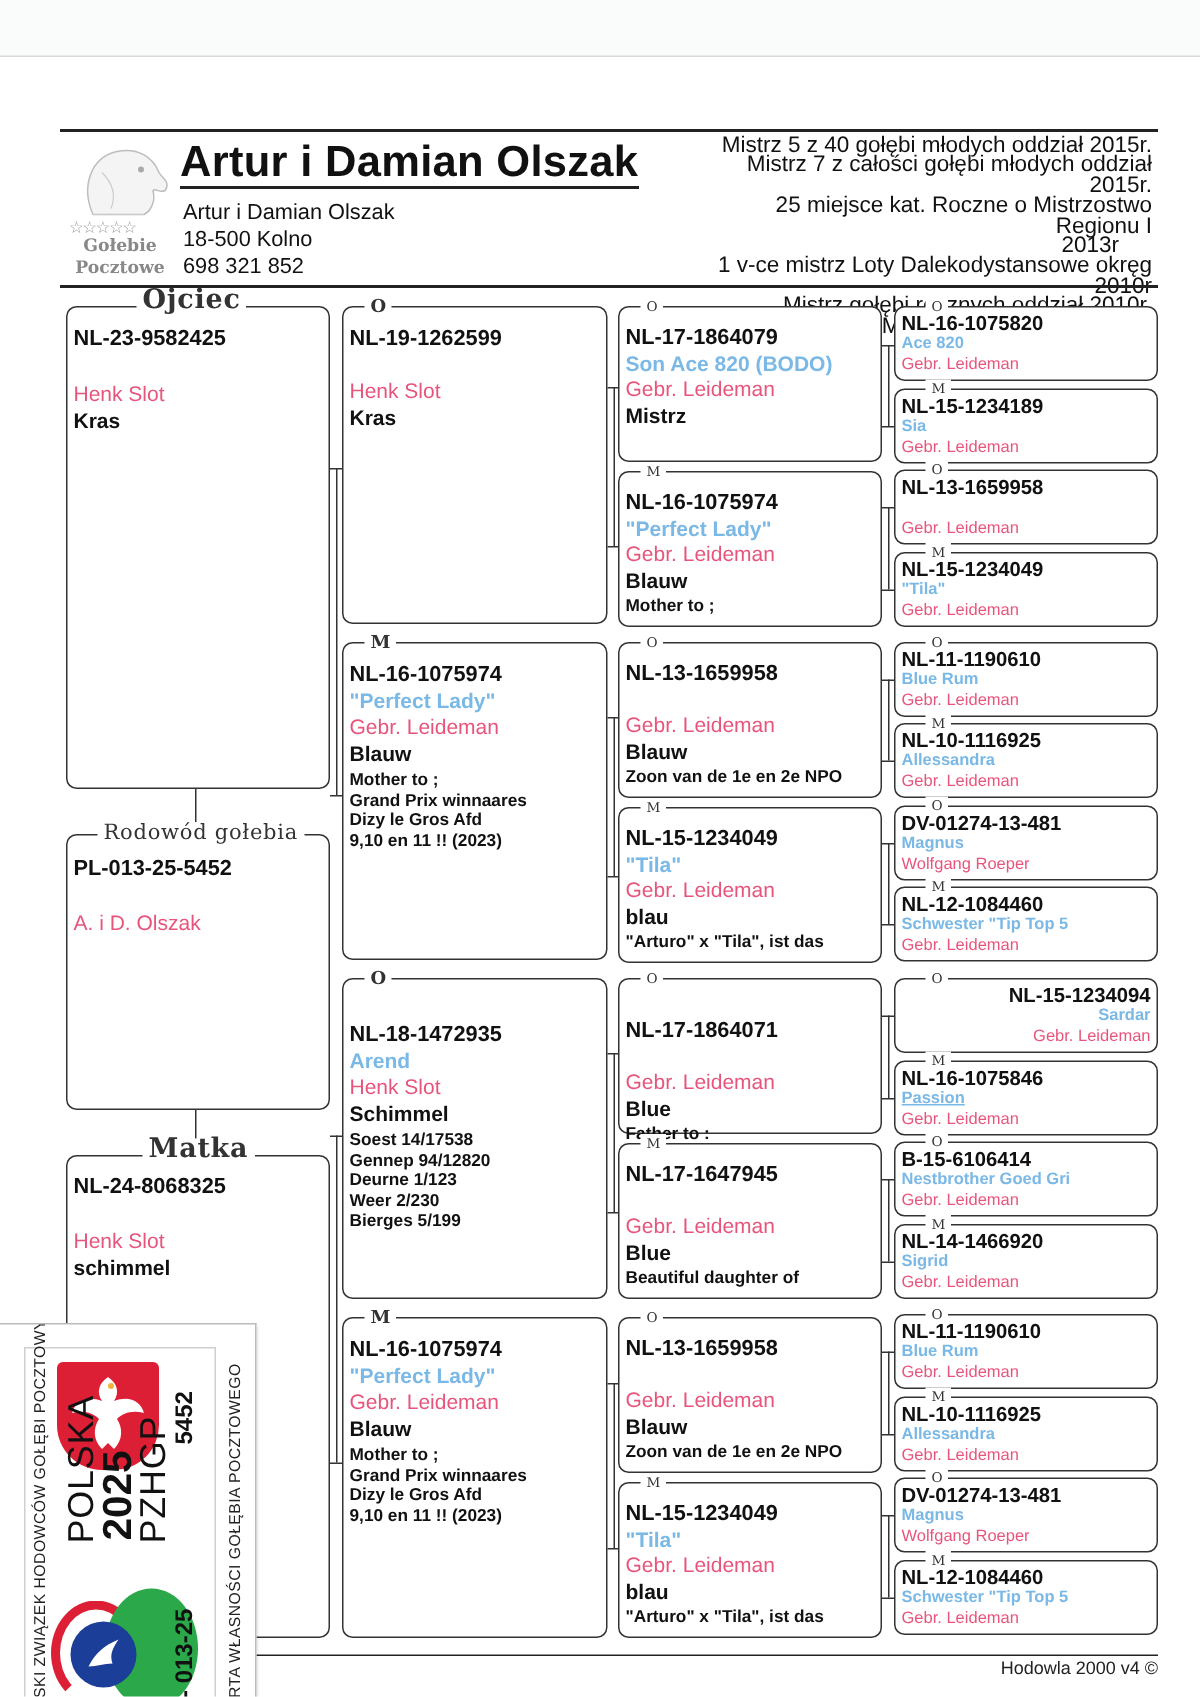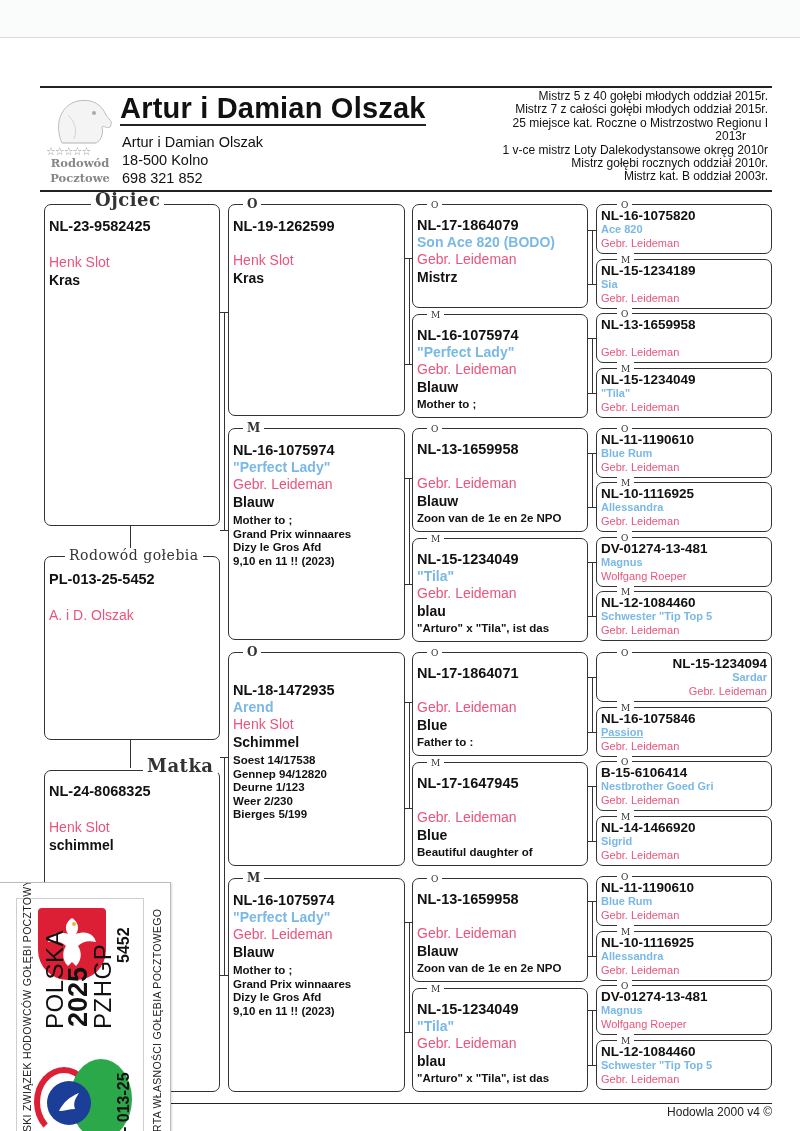--- a/index.html
+++ b/index.html
@@ -10,21 +10,21 @@
     color: #111;
   }
   .scan-edge { position: absolute; left: 0; top: 0; width: 800px; height: 37px; background: #fafbfb; border-bottom: 1px solid #d9d9d9; }
   .hline { position: absolute; height: 0; border-top: 2px solid #222; }
   .header-title { position: absolute; left: 120px; top: 92px; font-size: 29px; font-weight: bold; letter-spacing: 0.2px; }
   .header-title-underline { position: absolute; left: 120px; top: 124px; width: 306px; border-top: 2px solid #222; }
   .header-addr { position: absolute; left: 122px; top: 133px; font-size: 14.5px; line-height: 18px; color: #111; }
   .logo { position: absolute; left: 44px; top: 95px; width: 70px; height: 92px; }
   .logo-stars { position: absolute; left: 46px; top: 145px; font-size: 11px; color: #999; letter-spacing: -1px; }
   .logo-text { position: absolute; left: 44px; top: 156px; width: 72px; text-align: center; font-family: "DejaVu Serif", serif; font-size: 11.5px; line-height: 15px; color: #888; font-weight: bold; }
-  .achievements { position: absolute; right: 32px; top: 90px; width: 300px; text-align: right; font-size: 12px; line-height: 13.4px; color: #111; }
+  .achievements { position: absolute; right: 32px; top: 90px; width: 300px; text-align: right; font-size: 15px; line-height: 13.4px; color: #111; }
 
   .box { position: absolute; border: 1.4px solid #333; border-radius: 7px; background: #fff; box-sizing: border-box; }
   .box-legend { position: absolute; top: -9px; background: #fff; padding: 0 4px; font-family: "DejaVu Serif", serif; color: #333; line-height: 14px; }
   .legend-big { font-size: 18px; font-weight: bold; top: -12px; letter-spacing: 0.5px; }
   .legend-med { font-size: 12px; font-weight: bold; top: -8px; }
   .legend-sm { font-size: 9px; top: -7px; }
   .legend-rod { font-size: 14px; top: -9px; letter-spacing: 0.5px; }
 
   .ring { font-weight: bold; color: #111; white-space: nowrap; }
   .name { font-weight: bold; color: #7ab8e6; white-space: nowrap; overflow: hidden; }
@@ -76,21 +76,21 @@
 <div class="hline" style="left:40px; top:86px; width:732px;"></div>
 
 <svg class="logo" viewBox="0 0 70 92">
   <path d="M18 48 C10 30, 16 10, 34 6 C48 3, 58 10, 62 20 C64 24, 70 26, 66 32 C62 34, 60 30, 58 32 C60 40, 56 46, 52 48 Z" fill="#f4f4f4" stroke="#bdbdbd" stroke-width="1"></path>
   <circle cx="50" cy="18" r="2" fill="#aaa"></circle>
   <path d="M24 20 C30 26, 34 34, 30 44" fill="none" stroke="#ccc" stroke-width="0.8"></path>
   <path d="M18 48 L52 48" stroke="#ccc" stroke-width="0.6"></path>
 </svg>
 <div class="logo-stars">☆☆☆☆☆</div>
 <div class="logo-text">
-  <div>Rodowód</div>
+  <div>Gołebie</div>
   <div>Pocztowe</div>
 </div>
 
 <div class="header-title">Artur i Damian Olszak</div>
 <div class="header-title-underline"></div>
 <div class="header-addr">
   <div>Artur i Damian Olszak</div>
   <div>18-500 Kolno</div>
   <div>698 321 852</div>
 </div>
@@ -168,21 +168,21 @@
 <div class="box g1" style="left:44px; top:556px; width:176px; height:184px;">
   <span class="box-legend legend-rod" style="left:20px;">Rodowód gołebia</span>
   <div class="content" style="top:13px;">
     <div class="ring">PL-013-25-5452</div>
     <div style="height:18px;"></div>
     <div class="breeder">A. i D. Olszak</div>
   </div>
 </div>
 
 <div class="box g1" style="left:44px; top:770px; width:176px; height:322px;">
-  <span class="box-legend legend-big" style="left:50px;margin-left:48px;">Matka</span>
+  <span class="box-legend legend-big" style="left:50px;">Matka</span>
   <div class="content" style="top:11px;">
     <div class="ring">NL-24-8068325</div>
     <div style="height:18px;"></div>
     <div class="breeder">Henk Slot</div>
     <div class="color">schimmel</div>
   </div>
 </div>
 
 <div class="box g2" style="left:228px; top:204px; width:177px; height:212px;">
   <span class="box-legend legend-med" style="left:14px;">O</span>
@@ -272,21 +272,21 @@
   <div class="content" style="top:11px;">
     <div class="ring">NL-15-1234049</div>
     <div class="name" style="min-height:17px;">"Tila"</div>
     <div class="breeder">Gebr. Leideman</div>
     <div class="color">blau</div>
     <div class="notes">"Arturo" x "Tila", ist das</div>
   </div>
 </div>
 <div class="box g3" style="left:412px; top:652px; width:176px; height:104px;">
   <span class="box-legend legend-sm" style="left:14px;">O</span>
-  <div class="content" style="top:11px;">
+  <div class="content" style="top:25px;">
     <div class="ring">NL-17-1864071</div>
     <div class="name" style="min-height:17px;"></div>
     <div class="breeder">Gebr. Leideman</div>
     <div class="color">Blue</div>
     <div class="notes">Father to :</div>
   </div>
 </div>
 <div class="box g3" style="left:412px; top:762px; width:176px; height:104px;">
   <span class="box-legend legend-sm" style="left:14px;">M</span>
   <div class="content" style="top:11px;">

